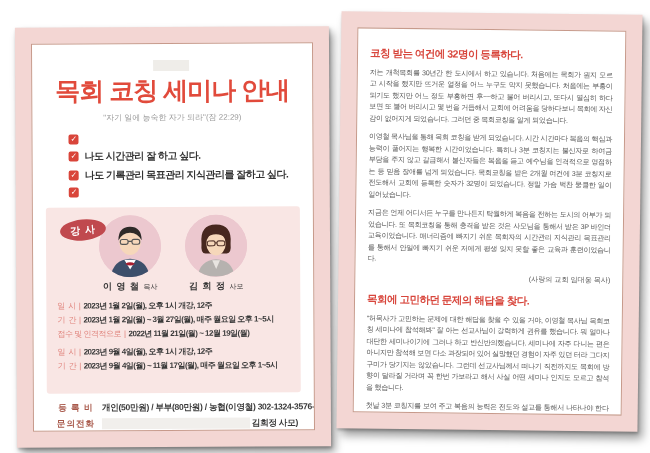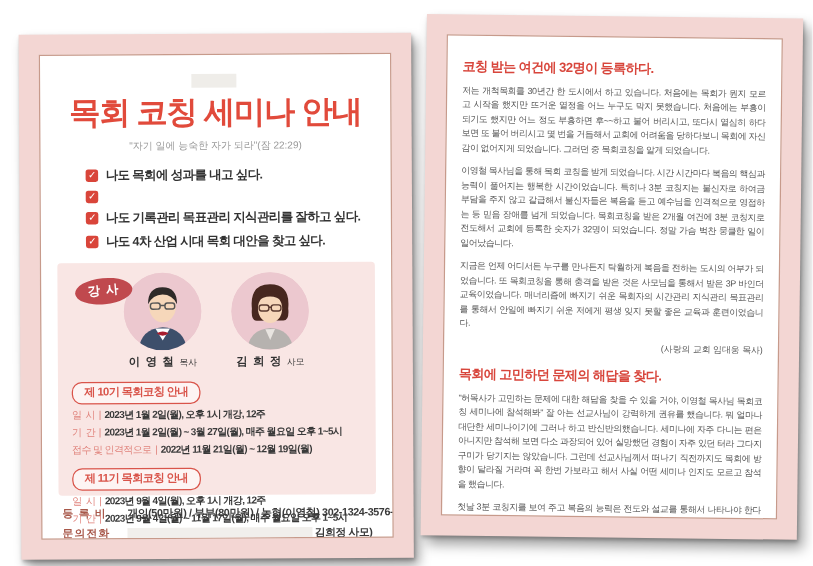--- a/index.html
+++ b/index.html
@@ -33,21 +33,21 @@
   .instr-name .role{font-size:7px;font-weight:normal;letter-spacing:0;}
   .session-block{margin-top:7px;}
   .session-title{display:inline-block;border:1px solid #d9544a;border-radius:8px;color:#d9544a;font-weight:bold;
     font-size:9px;padding:1px 9px 2px;background:#fdf4f3;letter-spacing:-0.5px;}
   .session-row{margin-top:3px;font-size:8px;letter-spacing:-0.5px;white-space:nowrap;}
   .s-label{color:#e0837c;font-weight:normal;white-space:pre;}
   .s-sep{color:#e0837c;margin:0 3px;}
   .s-value{color:#3a3a3a;font-weight:bold;}
   .footer-info{margin:9px 16px 0;}
   .f-row{display:flex;align-items:center;margin-top:4px;font-size:8.6px;white-space:nowrap;}
-  .f-label{color:#a8584a;font-weight:bold;white-space:pre;width:52px;flex:0 0 auto;letter-spacing:1px;}
+  .f-label{color:#a8584a;font-weight:bold;white-space:pre;width:52px;flex:0 0 auto;letter-spacing:1px;text-align:center;}
   .f-value{color:#3a3a3a;font-weight:bold;letter-spacing:-0.3px;}
   .redact-lg{display:inline-block;width:148px;height:11px;background:#f1efec;vertical-align:middle;margin-right:2px;}
 
   
   .right-content{padding:12px 12px 8px;}
   .section-heading{color:#d8463c;font-size:10.5px;font-weight:bold;margin:6px 0 7px;letter-spacing:-0.5px;}
   .body-para{font-size:7.1px;line-height:1.62;color:#555;text-align:justify;margin:0 0 7px;letter-spacing:-0.3px;}
   .signature{text-align:right;font-size:7.1px;color:#555;margin:2px 0 10px;}
 </style>
 </head>
@@ -59,32 +59,31 @@
     <div class="tagline">
       <span class="redact-sm"></span>
     </div>
 
     <div class="main-title">목회 코칭 세미나 안내</div>
     <div class="subtitle">"자기 일에 능숙한 자가 되라"(잠 22:29)</div>
 
     <div class="checklist">
       <div class="check-item">
         <span class="checkbox-icon">✓</span>
-        <span>나도 목회에 성과를 내고 싶다.</span>
       </div>
       <div class="check-item">
         <span class="checkbox-icon">✓</span>
+        <span>나도 시간관리 잘 하고 싶다.</span>
       </div>
       <div class="check-item">
         <span class="checkbox-icon">✓</span>
         <span>나도 기록관리 목표관리 지식관리를 잘하고 싶다.</span>
       </div>
       <div class="check-item">
         <span class="checkbox-icon">✓</span>
-        <span>나도 4차 산업 시대 목회 대안을 찾고 싶다.</span>
       </div>
     </div>
 
     <div class="pink-panel">
       <div class="lecturer-badge">강 사</div>
 
       <div class="photos-row">
         <div class="instructor">
           <div class="photo-circle">
             <svg width="62" height="62" viewBox="0 0 64 64">
@@ -120,34 +119,32 @@
             </svg>
           </div>
           <div class="instr-name">
             <span>김 희 정</span>
             <span class="role">사모</span>
           </div>
         </div>
       </div>
 
       <div class="session-block">
-        <div class="session-title">제 10기 목회코칭 안내</div>
         <div class="session-row">
           <span class="s-label">일  시</span><span class="s-sep">|</span><span class="s-value">2023년 1월 2일(월), 오후 1시 개강, 12주</span>
         </div>
         <div class="session-row">
           <span class="s-label">기  간</span><span class="s-sep">|</span><span class="s-value">2023년 1월 2일(월) ~ 3월 27일(월), 매주 월요일 오후 1~5시</span>
         </div>
         <div class="session-row">
           <span class="s-label">접수 및 인격적으로</span><span class="s-sep">|</span><span class="s-value">2022년 11월 21일(월) ~ 12월 19일(월)</span>
         </div>
       </div>
 
       <div class="session-block">
-        <div class="session-title">제 11기 목회코칭 안내</div>
         <div class="session-row">
           <span class="s-label">일  시</span><span class="s-sep">|</span><span class="s-value">2023년 9월 4일(월), 오후 1시 개강, 12주</span>
         </div>
         <div class="session-row">
           <span class="s-label">기  간</span><span class="s-sep">|</span><span class="s-value">2023년 9월 4일(월) ~ 11월 17일(월), 매주 월요일 오후 1~5시</span>
         </div>
         <div class="session-row">
           
         </div>
       </div>

